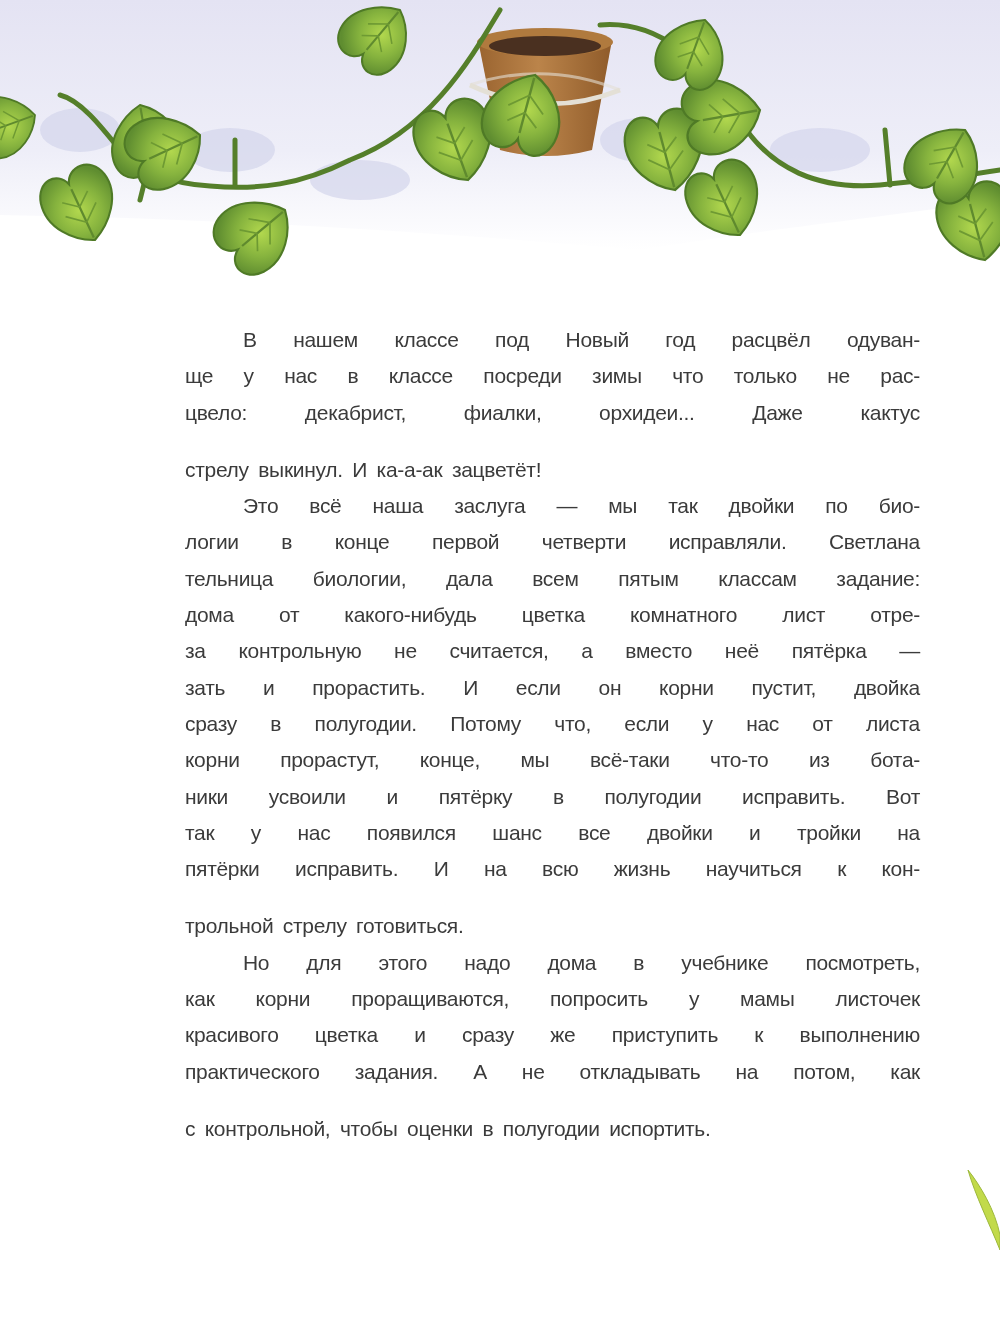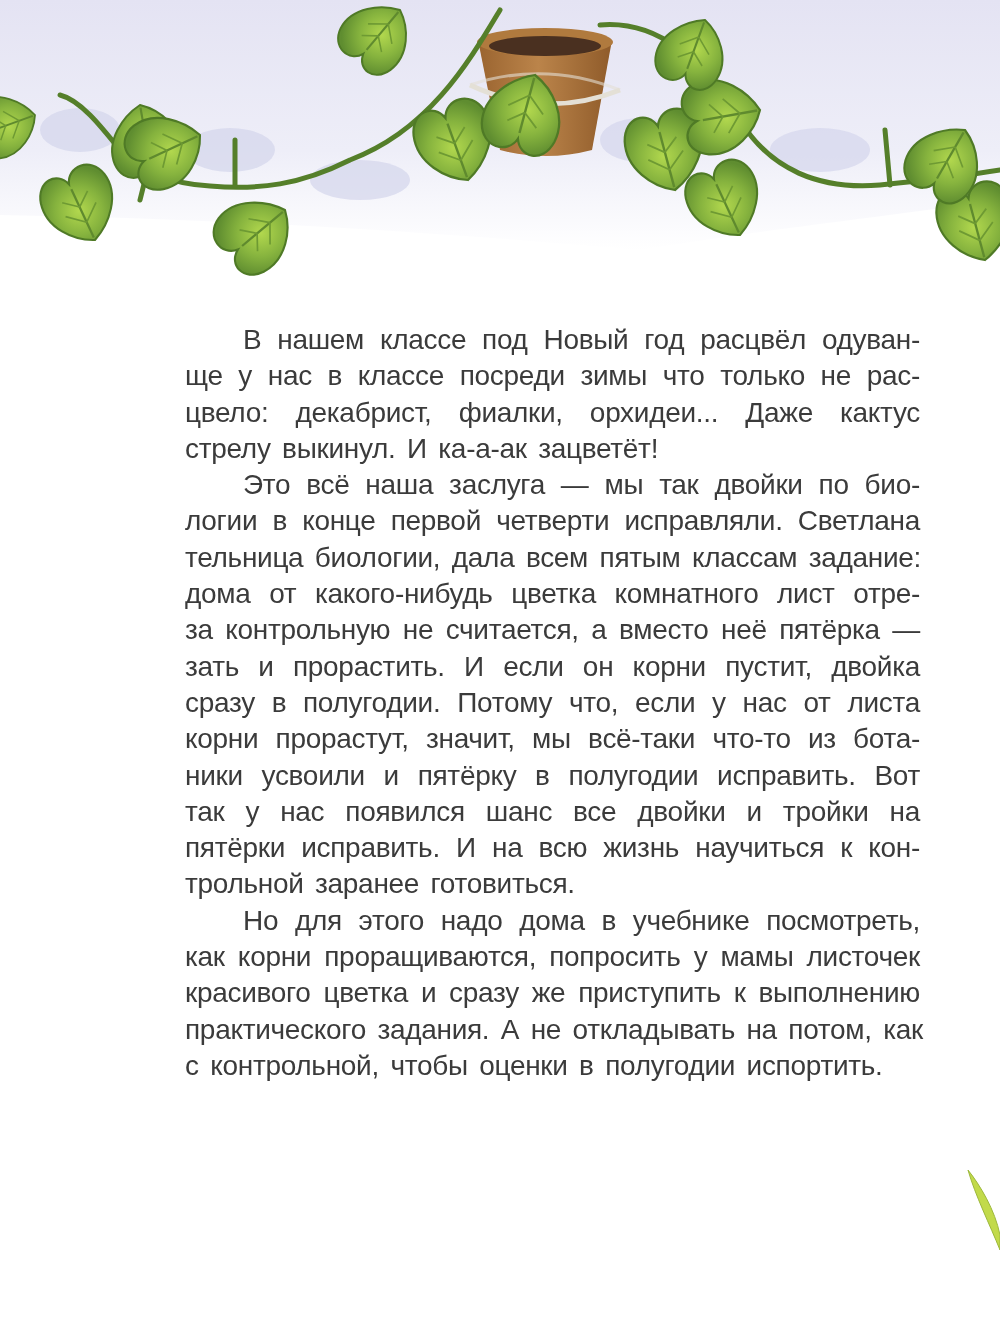--- a/index.html
+++ b/index.html
@@ -9,32 +9,32 @@
     font-family: "Liberation Sans", "DejaVu Sans", sans-serif;
   }
   .illustration {
     position: absolute; left: 0; top: 0; width: 1000px; height: 300px;
   }
   .illustration svg { display: block; }
   .story {
     position: absolute; left: 125px; top: 322px; width: 795px;
     color: #3b3b3b;
     font-family: "Liberation Sans", "DejaVu Sans", sans-serif;
-    font-size: 28px;
+    font-size: 21px;
     line-height: 36.3px;
     letter-spacing: -0.3px;
     word-spacing: 4px;
   }
   .story p {
     margin: 0; text-indent: 60px; text-align: justify; hyphens: manual;
   }
   .story .line {
     display: block; text-align: justify; text-align-last: justify; white-space: nowrap;
   }
-  .story .line.last { text-align-last: left; }
+  .story .line.last { text-align-last: left; margin-top: 21px; }
   .story .line.indent { padding-left: 58px; }
   .corner-leaf { position: absolute; right: 0; top: 1165px; width: 40px; height: 85px; }
 </style>
 </head>
 <body>
 
 <div class="illustration">
   <svg width="1000" height="300" viewBox="0 0 1000 300" xmlns="http://www.w3.org/2000/svg">
     <defs>
       <linearGradient id="skyGrad" x1="0" y1="0" x2="0" y2="1">
@@ -115,25 +115,25 @@
     <span class="line last">стрелу выкинул. И ка-а-ак зацветёт!</span>
   </p>
   <p>
     <span class="line indent">Это всё наша заслуга — мы так двойки по био-</span>
     <span class="line">логии в конце первой четверти исправляли. Светлана</span>
     <span class="line">тельница биологии, дала всем пятым классам задание:</span>
     <span class="line">дома от какого-нибудь цветка комнатного лист отре-</span>
     <span class="line">за контрольную не считается, а вместо неё пятёрка —</span>
     <span class="line">зать и прорастить. И если он корни пустит, двойка</span>
     <span class="line">сразу в полугодии. Потому что, если у нас от листа</span>
-    <span class="line">корни прорастут, значит, мы всё-таки что-то из бота-</span>
+    <span class="line">корни прорастут, конце, мы всё-таки что-то из бота-</span>
     <span class="line">ники усвоили и пятёрку в полугодии исправить. Вот</span>
     <span class="line">так у нас появился шанс все двойки и тройки на</span>
     <span class="line">пятёрки исправить. И на всю жизнь научиться к кон-</span>
-    <span class="line last">трольной заранее готовиться.</span>
+    <span class="line last">трольной стрелу готовиться.</span>
   </p>
   <p>
     <span class="line indent">Но для этого надо дома в учебнике посмотреть,</span>
     <span class="line">как корни проращиваются, попросить у мамы листочек</span>
     <span class="line">красивого цветка и сразу же приступить к выполнению</span>
     <span class="line">практического задания. А не откладывать на потом, как</span>
     <span class="line last">с контрольной, чтобы оценки в полугодии испортить.</span>
   </p>
 </div>
 

